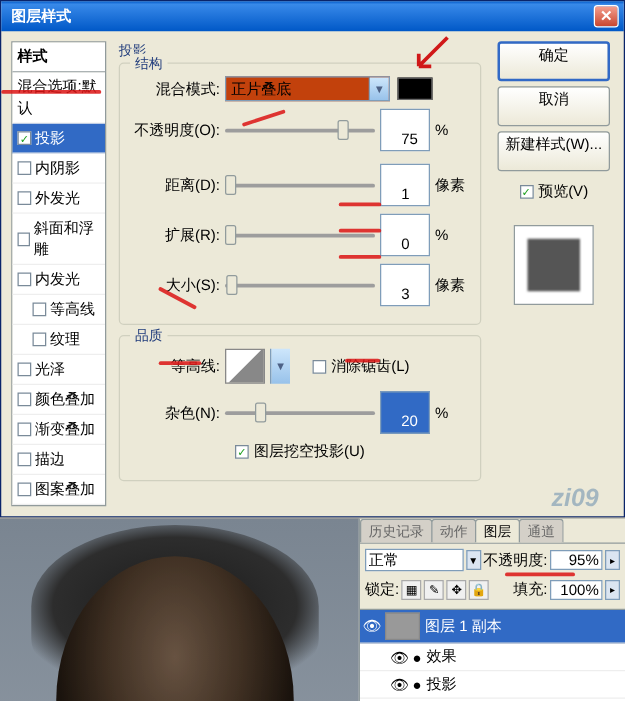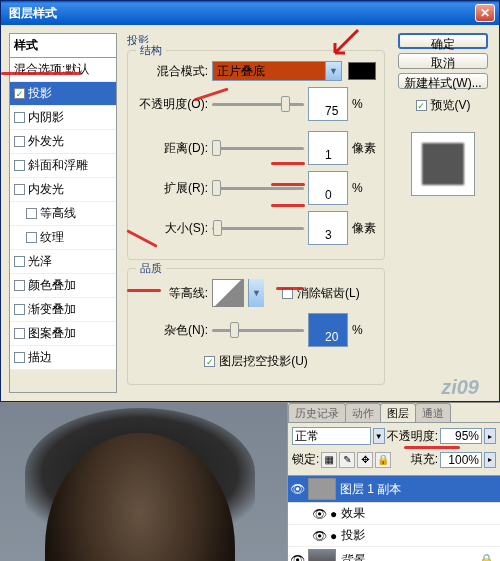--- a/index.html
+++ b/index.html
@@ -2,21 +2,21 @@
 <html><head>
 <meta charset="utf-8">
 <style>
 *{box-sizing:border-box;margin:0;padding:0;font-family:"Microsoft YaHei",SimSun,sans-serif;font-size:12px}
 body{background:#ece9d8;width:500px}
 .dialog{border:1px solid #0a246a;background:#ece9d8}
 .titlebar{background:linear-gradient(to bottom,#0058c7,#3889e9 10%,#0058c7);height:24px;color:#fff;display:flex;align-items:center;padding:0 4px;justify-content:space-between}
 .titlebar .title{font-weight:bold;padding-left:4px}
 .close-btn{width:20px;height:18px;background:linear-gradient(to bottom,#f5a08f,#c9462f);border:1px solid #fff;border-radius:3px;color:#fff;display:flex;align-items:center;justify-content:center;font-weight:bold}
 .dlg-body{display:flex;padding:8px;gap:6px}
-.left-panel{width:108px;border:1px solid #919b9c}
+.left-panel{width:76px;border:1px solid #919b9c}
 .lp-head{background:#fff;border-bottom:1px solid #919b9c;padding:3px 4px;font-weight:bold}
 .lp-item{padding:3px 4px;display:flex;align-items:center;gap:3px;background:#fff;border-bottom:1px solid #eee}
 .lp-item.sel{background:#316ac5;color:#fff}
 .chk{width:11px;height:11px;border:1px solid #7a8a99;background:#fff;display:inline-flex;align-items:center;justify-content:center;font-size:9px;color:#21a121}
 .chk.on::after{content:"✓"}
 .center-panel{flex:1;padding:0 4px}
 .section-label{color:#1f3b7b;font-size:11px;margin-bottom:2px}
 .fieldset{border:1px solid #d0d0bf;border-radius:4px;padding:10px 8px 8px 8px;margin-bottom:8px;position:relative}
 .fs-legend{position:absolute;top:-8px;left:8px;background:#ece9d8;padding:0 4px;color:#1f3b7b;font-size:11px}
 .row{display:flex;align-items:center;margin-bottom:6px;gap:4px}
@@ -28,21 +28,21 @@
 .slider{flex:1;height:16px;position:relative;display:flex;align-items:center;max-width:120px}
 .slider-track{height:3px;background:#9d9d9d;width:100%;border-radius:2px}
 .slider-thumb{position:absolute;width:9px;height:16px;background:#ece9d8;border:1px solid #919b9c;border-radius:2px;top:0}
 .num-input{width:40px;height:18px;border:1px solid #7f9db9;background:#fff;text-align:center;padding:16px}
 .num-input.sel{background:#316ac5;color:#fff}
 .unit{width:24px}
 .angle-dial{width:32px;height:32px;border:1px solid #888;border-radius:50%;background:#fff;position:relative;margin:0 4px}
 .angle-dial::after{content:"";position:absolute;width:14px;height:1px;background:#000;top:50%;left:50%;transform-origin:left;transform:rotate(-72deg)}
 .contour-sw{width:32px;height:28px;border:1px solid #888;background:linear-gradient(135deg,#fff 49%,#888 51%)}
 .right-panel{width:96px;display:flex;flex-direction:column;gap:4px;align-items:center}
-.btn{width:90px;height:16px;border:1px solid #919b9c;background:linear-gradient(#fff,#ece9d8);border-radius:3px;text-align:center;line-height:18px}
+.btn{width:90px;height:32px;border:1px solid #919b9c;background:linear-gradient(#fff,#ece9d8);border-radius:3px;text-align:center;line-height:18px}
 .btn.default{border:2px solid #3169c6}
 .preview-box{width:64px;height:64px;border:1px solid #919b9c;background:#fff;margin-top:8px;display:flex;align-items:center;justify-content:center}
 .preview-inner{width:42px;height:42px;background:#555;filter:blur(1px)}
 .redmark{position:absolute;pointer-events:none}
 .watermark{color:rgba(30,90,150,0.35);font-style:italic;font-size:20px;font-weight:bold;position:absolute}
 .bottom{display:flex;height:245px;position:relative;border-top:1px solid #888}
 .photo{width:287px;background:linear-gradient(to bottom,#7a8591,#8f99a4);position:relative;overflow:hidden}
 .head{position:absolute;width:190px;height:230px;left:45px;top:30px;background:radial-gradient(ellipse at 50% 35%,#6b5a4c 0%,#4a3d32 40%,#2b2520 70%);border-radius:50% 50% 40% 40%;filter:contrast(1.2)}
 .hair{position:absolute;width:230px;height:130px;left:25px;top:5px;background:radial-gradient(ellipse,#1a1a1a 0%,#2d2d2d 60%,transparent 80%);border-radius:50% 50% 30% 30%}
 .layers-panel{flex:1;background:#ece9d8;border-left:1px solid #919b9c;display:flex;flex-direction:column}
@@ -114,25 +114,25 @@
       <div class="lp-item">
           <span class="chk"></span>
           <span>颜色叠加</span>
         </div>
       <div class="lp-item">
           <span class="chk"></span>
           <span>渐变叠加</span>
         </div>
       <div class="lp-item">
           <span class="chk"></span>
+          <span>描边</span>
+        </div>
+      <div class="lp-item">
+          <span class="chk"></span>
           <span>图案叠加</span>
-        </div>
-      <div class="lp-item">
-          <span class="chk"></span>
-          <span>描边</span>
         </div>
     </div>
 
     <div class="center-panel">
       <div class="section-label">投影</div>
       <div class="fieldset">
         <div class="fs-legend">结构</div>
         <div class="row">
           <div class="row-label">混合模式:</div>
           <div class="combo">

